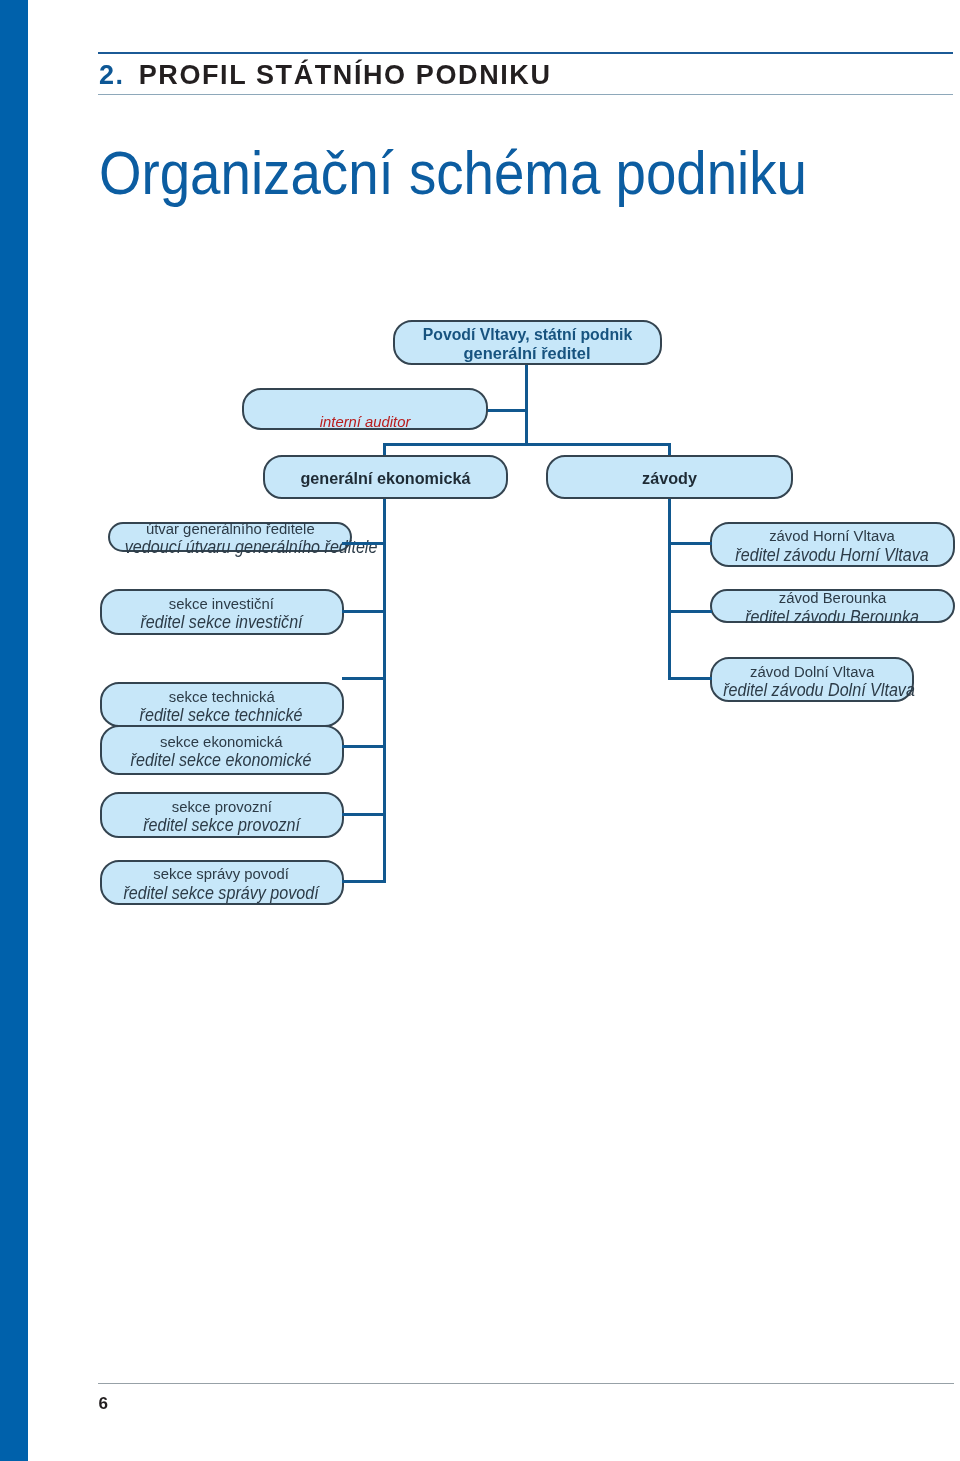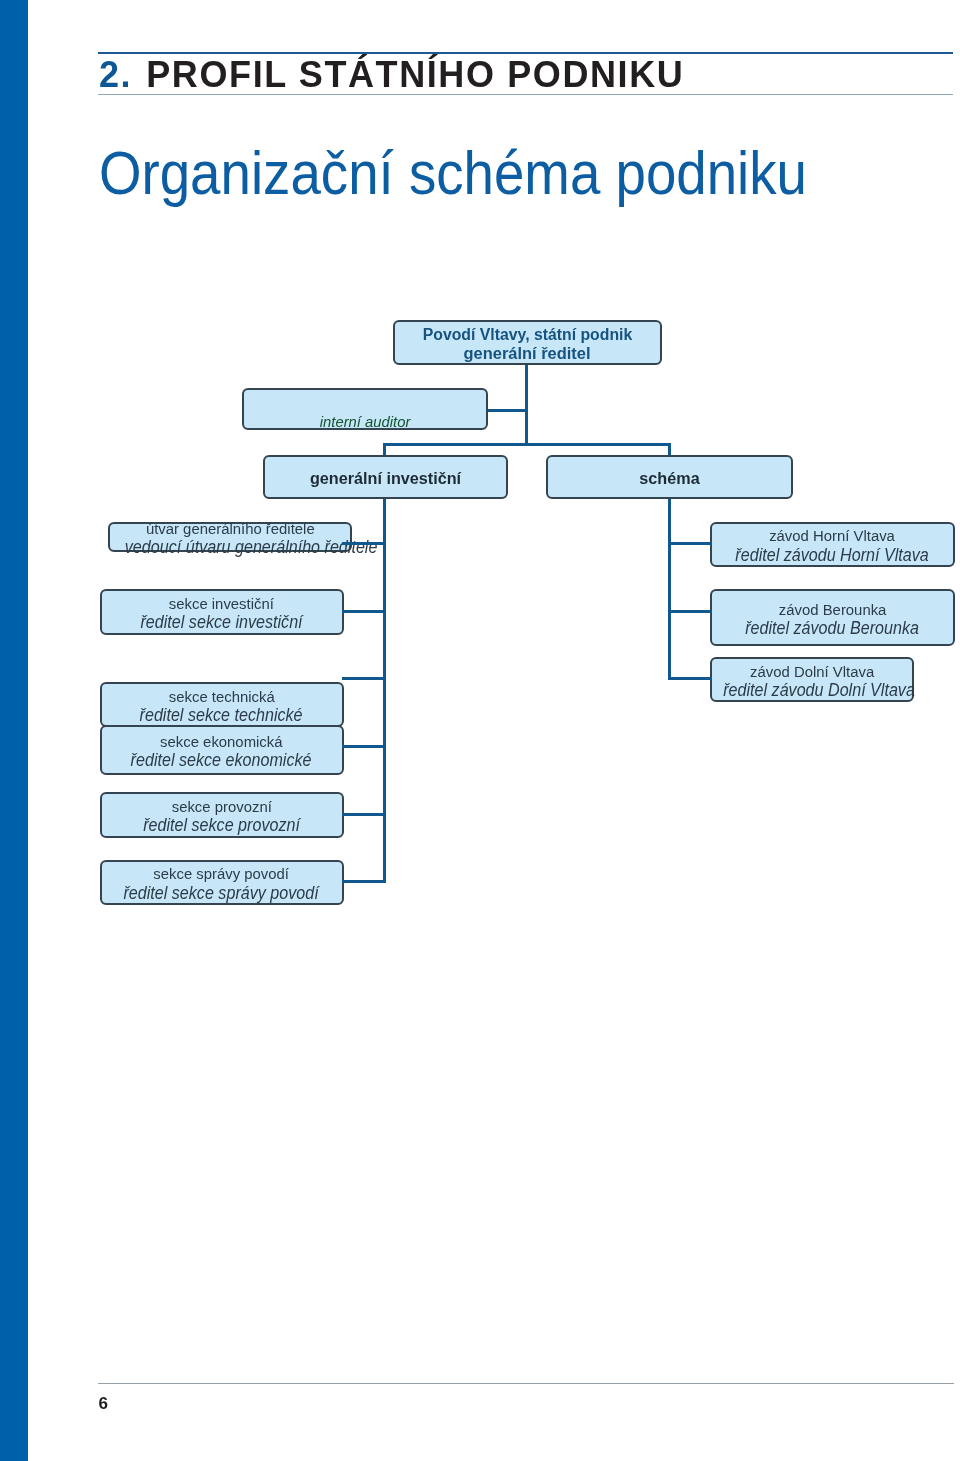--- a/index.html
+++ b/index.html
@@ -7,50 +7,50 @@
   body{width:960px;height:1461px;font-family:"Liberation Sans",sans-serif;overflow:hidden;
        -webkit-font-smoothing:antialiased;}
   .page{position:relative;width:960px;height:1461px;background:#fff;}
 
   
   .edge-bar{position:absolute;left:0;top:0;width:28px;height:1461px;background:#0061ab;}
 
   
   .sec-rule-top{position:absolute;left:98px;top:51.5px;width:855px;height:2.2px;background:#1b5a96;}
   .sec-rule-bot{position:absolute;left:98px;top:93.8px;width:855px;height:1.2px;background:#8ea8ba;}
-  .sec-head{position:absolute;left:99px;top:61px;height:28px;font-size:36px;font-weight:bold;
+  .sec-head{position:absolute;left:99px;top:61px;height:28px;font-size:27px;font-weight:bold;
             letter-spacing:1.6px;white-space:nowrap;line-height:28px;}
   .sec-num{color:#0d5795;}
   .sec-title{color:#231f20;margin-left:14px;}
 
   
   .page-title{position:absolute;left:99px;top:144px;margin:0;font-size:60.5px;font-weight:normal;
               color:#0c5da1;white-space:nowrap;line-height:58px;
               transform:scaleX(0.9035);transform-origin:left top;}
 
   
   .footer-rule{position:absolute;left:98px;top:1383.2px;width:856px;height:1.3px;background:#97a1a7;}
   .folio{position:absolute;left:98.5px;top:1394px;font-size:17px;font-weight:bold;color:#231f20;line-height:20px;}
 
   
   .chart{position:absolute;left:0;top:0;width:960px;height:1000px;}
-  .node{position:absolute;box-sizing:border-box;border:2px solid #344450;border-radius:6px;
+  .node{position:absolute;box-sizing:border-box;border:2px solid #344450;border-radius:19px;
         background:#c7e7f9;text-align:center;}
   .node .tw{position:absolute;left:0;right:0;top:50%;transform:translateY(calc(-50% + 1.2px));}
   .node .l1,.node .l2{display:block;font-size:15.4px;line-height:19.4px;color:#2c3b47;
         white-space:nowrap;}
   .node .l1 > span{display:inline-block;transform:scaleX(0.967);}
   .node .l2{font-style:italic;font-size:18px;}
   .node .l2 > span{display:inline-block;transform:scaleX(0.895);transform-origin:center;}
   .node.root{background:#c7e7f9;}
   .node.root .l1,.node.root .l2{color:#17537f;font-weight:bold;font-style:normal;font-size:15.8px;}
   .node.root .l2 > span{transform:scaleX(1.04);}
   .node.hdr .l1{font-weight:bold;color:#1e2b35;font-size:16.2px;}
   .node.hdr .tw{transform:translateY(calc(-50% + 2.2px));}
-  .node.aud .l1{font-style:italic;color:#14532d;margin-top:20px;}
+  .node.aud .l1{font-style:italic;color:#b91c1c;margin-top:20px;}
   .node.aud .tw{transform:translateY(calc(-50% + 3px));}
   .node.aud .l1 > span{display:inline-block;transform:scaleX(0.962);}
   .ln{position:absolute;background:#11588f;}
 </style>
 </head>
 <body>
 
 <div class="page">
   <div class="edge-bar"></div>
 
@@ -79,26 +79,26 @@
     </div>
 
     <div class="node aud" style="left:242px;top:388px;width:246px;height:42px;">
       <div class="tw">
           <span class="l1"><span>interní auditor</span></span>
         </div>
     </div>
 
     <div class="node hdr" style="left:263px;top:455px;width:245px;height:44px;">
       <div class="tw">
-          <span class="l1">generální investiční</span>
+          <span class="l1">generální ekonomická</span>
         </div>
     </div>
     <div class="node hdr" style="left:546px;top:455px;width:247px;height:44px;">
       <div class="tw">
-          <span class="l1">schéma</span>
+          <span class="l1">závody</span>
         </div>
     </div>
 
     <div class="node" style="left:108px;top:521.8px;width:244px;height:30px;">
       <div class="tw">
           <span class="l1"><span>útvar generálního ředitele</span></span>
           <span class="l2"><span>vedoucí útvaru generálního ředitele</span></span>
         </div>
     </div>
     <div class="ln" style="left:342px;top:542.20px;width:44px;height:3px;"></div>
@@ -137,21 +137,21 @@
         </div>
     </div>
     <div class="ln" style="left:342px;top:880.20px;width:44px;height:3px;"></div>
     <div class="node" style="left:710px;top:521.8px;width:244.5px;height:45.4px;">
       <div class="tw">
           <span class="l1"><span>závod Horní Vltava</span></span>
           <span class="l2"><span>ředitel závodu Horní Vltava</span></span>
         </div>
     </div>
     <div class="ln" style="left:668px;top:542.20px;width:44px;height:3px;"></div>
-    <div class="node" style="left:710px;top:589.4px;width:244.5px;height:57px;">
+    <div class="node" style="left:710px;top:589.4px;width:244.5px;height:34px;">
       <div class="tw">
           <span class="l1"><span>závod Berounka</span></span>
           <span class="l2"><span>ředitel závodu Berounka</span></span>
         </div>
     </div>
     <div class="ln" style="left:668px;top:609.80px;width:44px;height:3px;"></div>
     <div class="node" style="left:710px;top:657.0px;width:204px;height:45.4px;">
       <div class="tw">
           <span class="l1"><span>závod Dolní Vltava</span></span>
           <span class="l2"><span>ředitel závodu Dolní Vltava</span></span>

